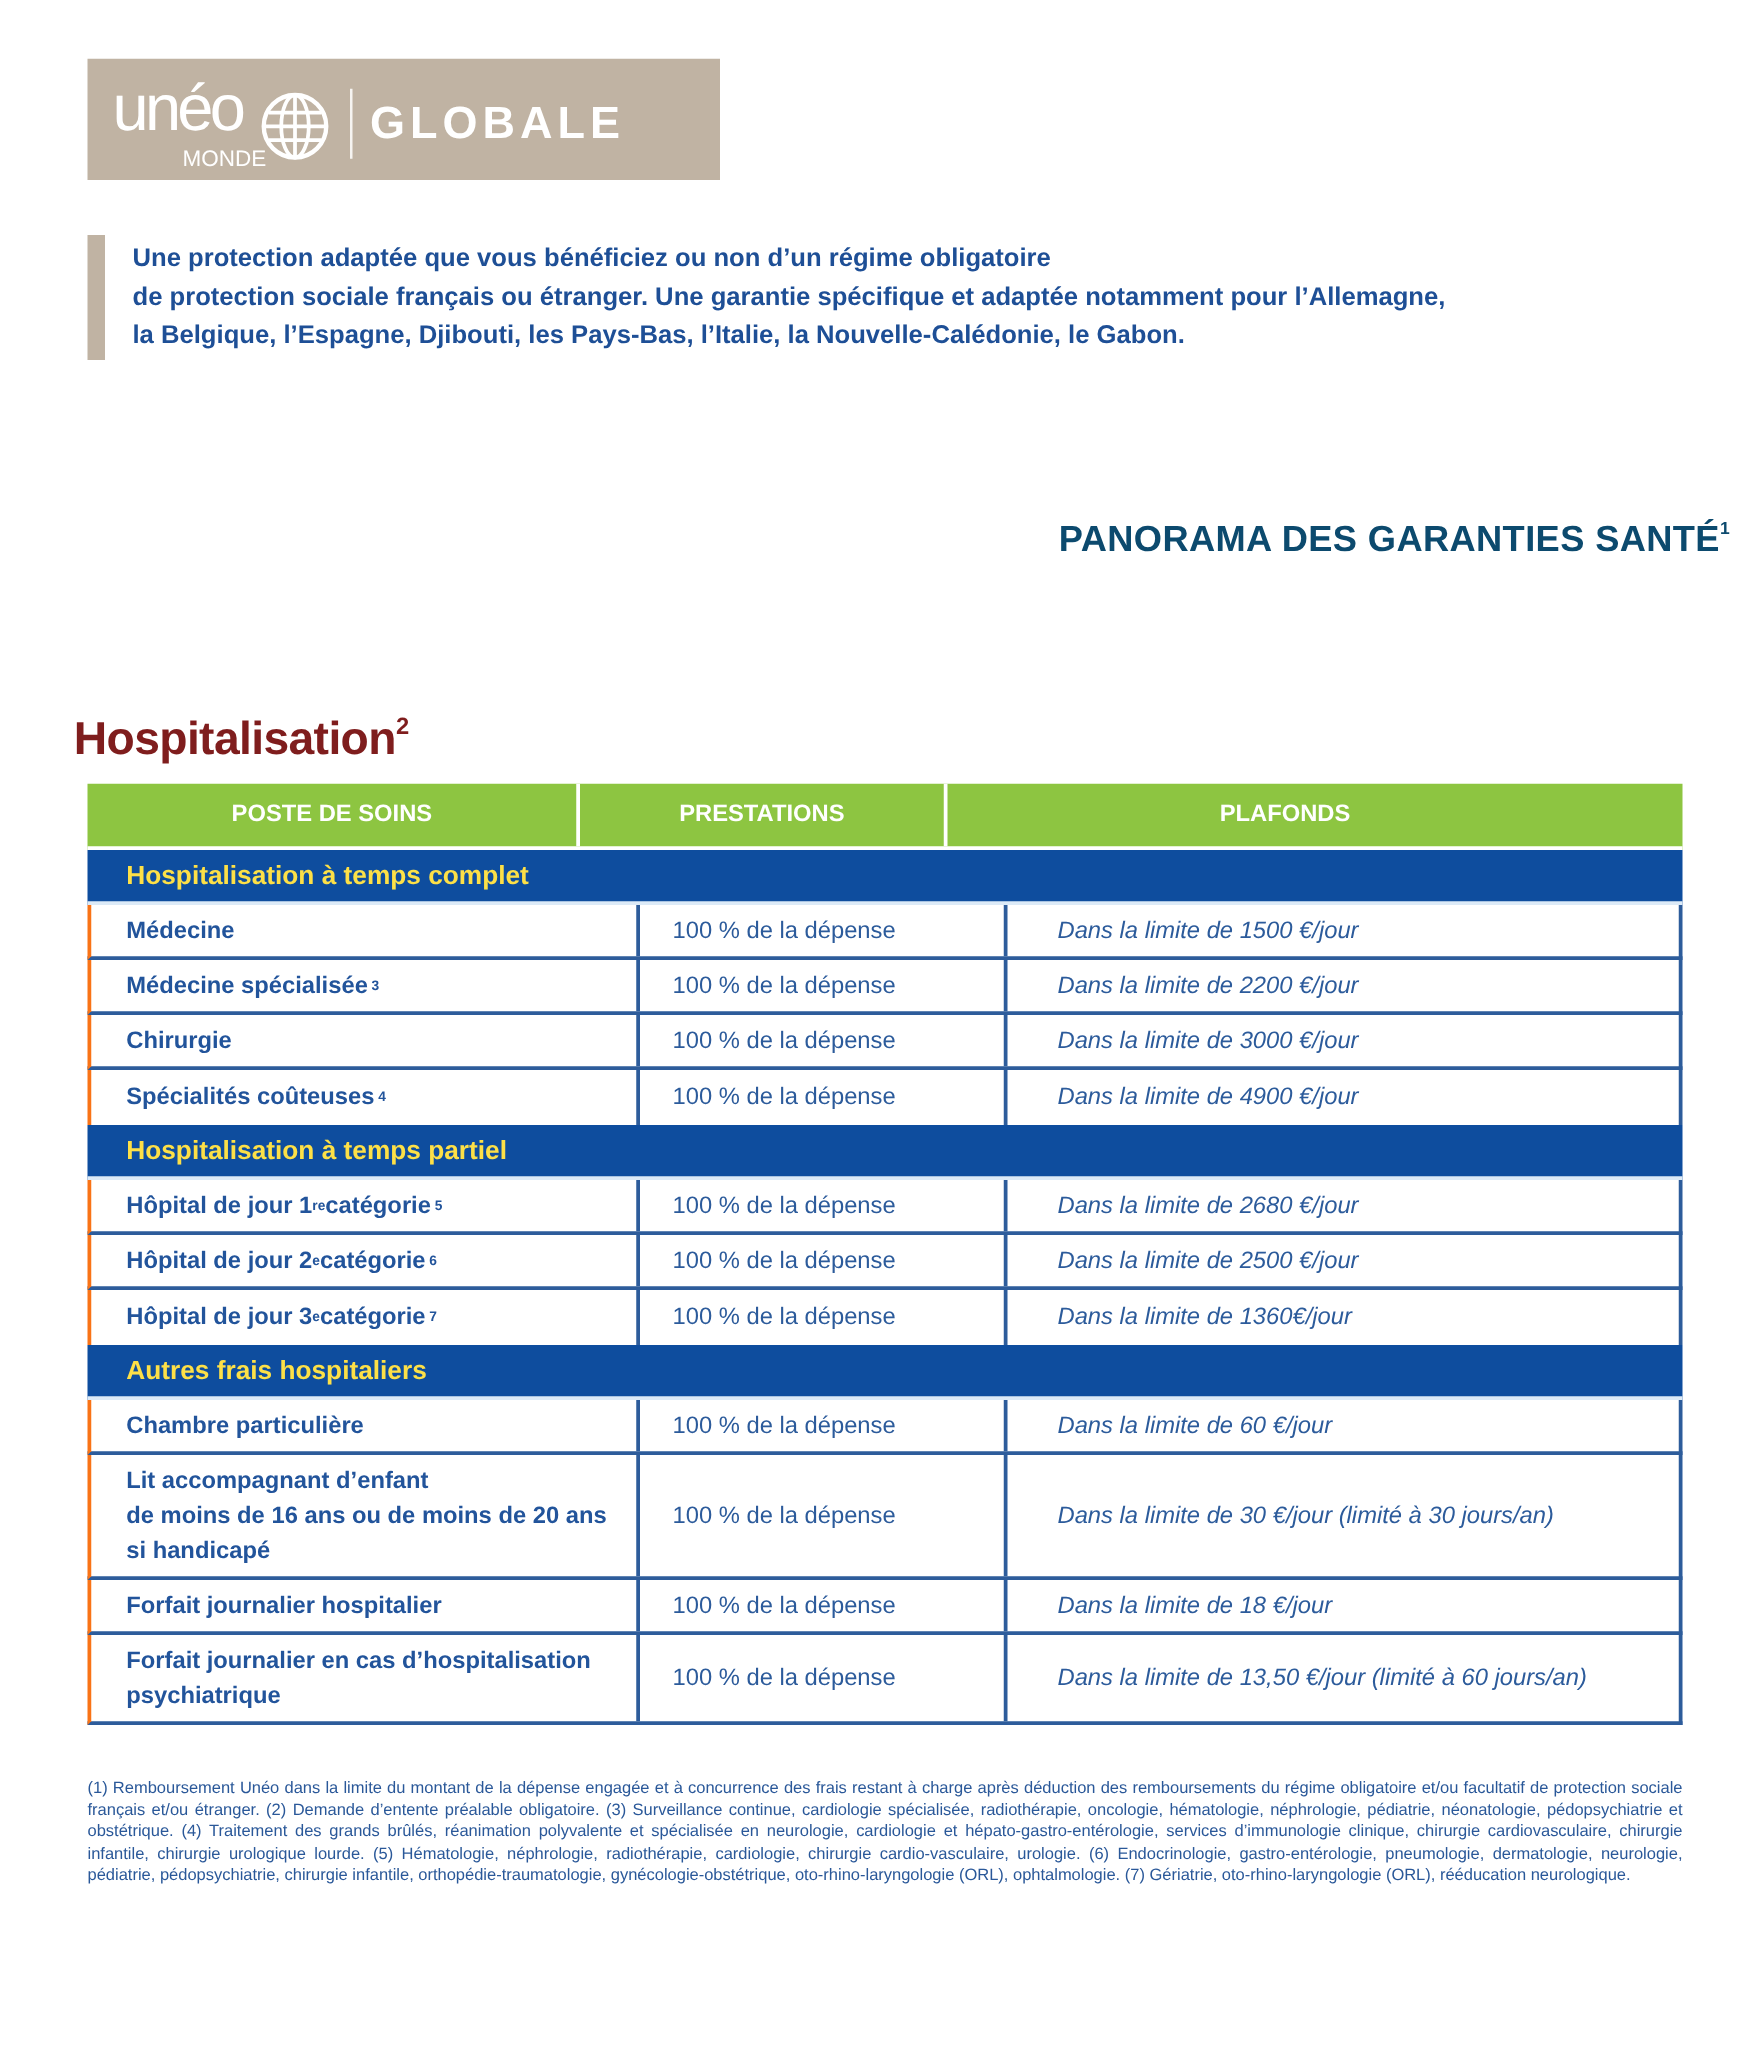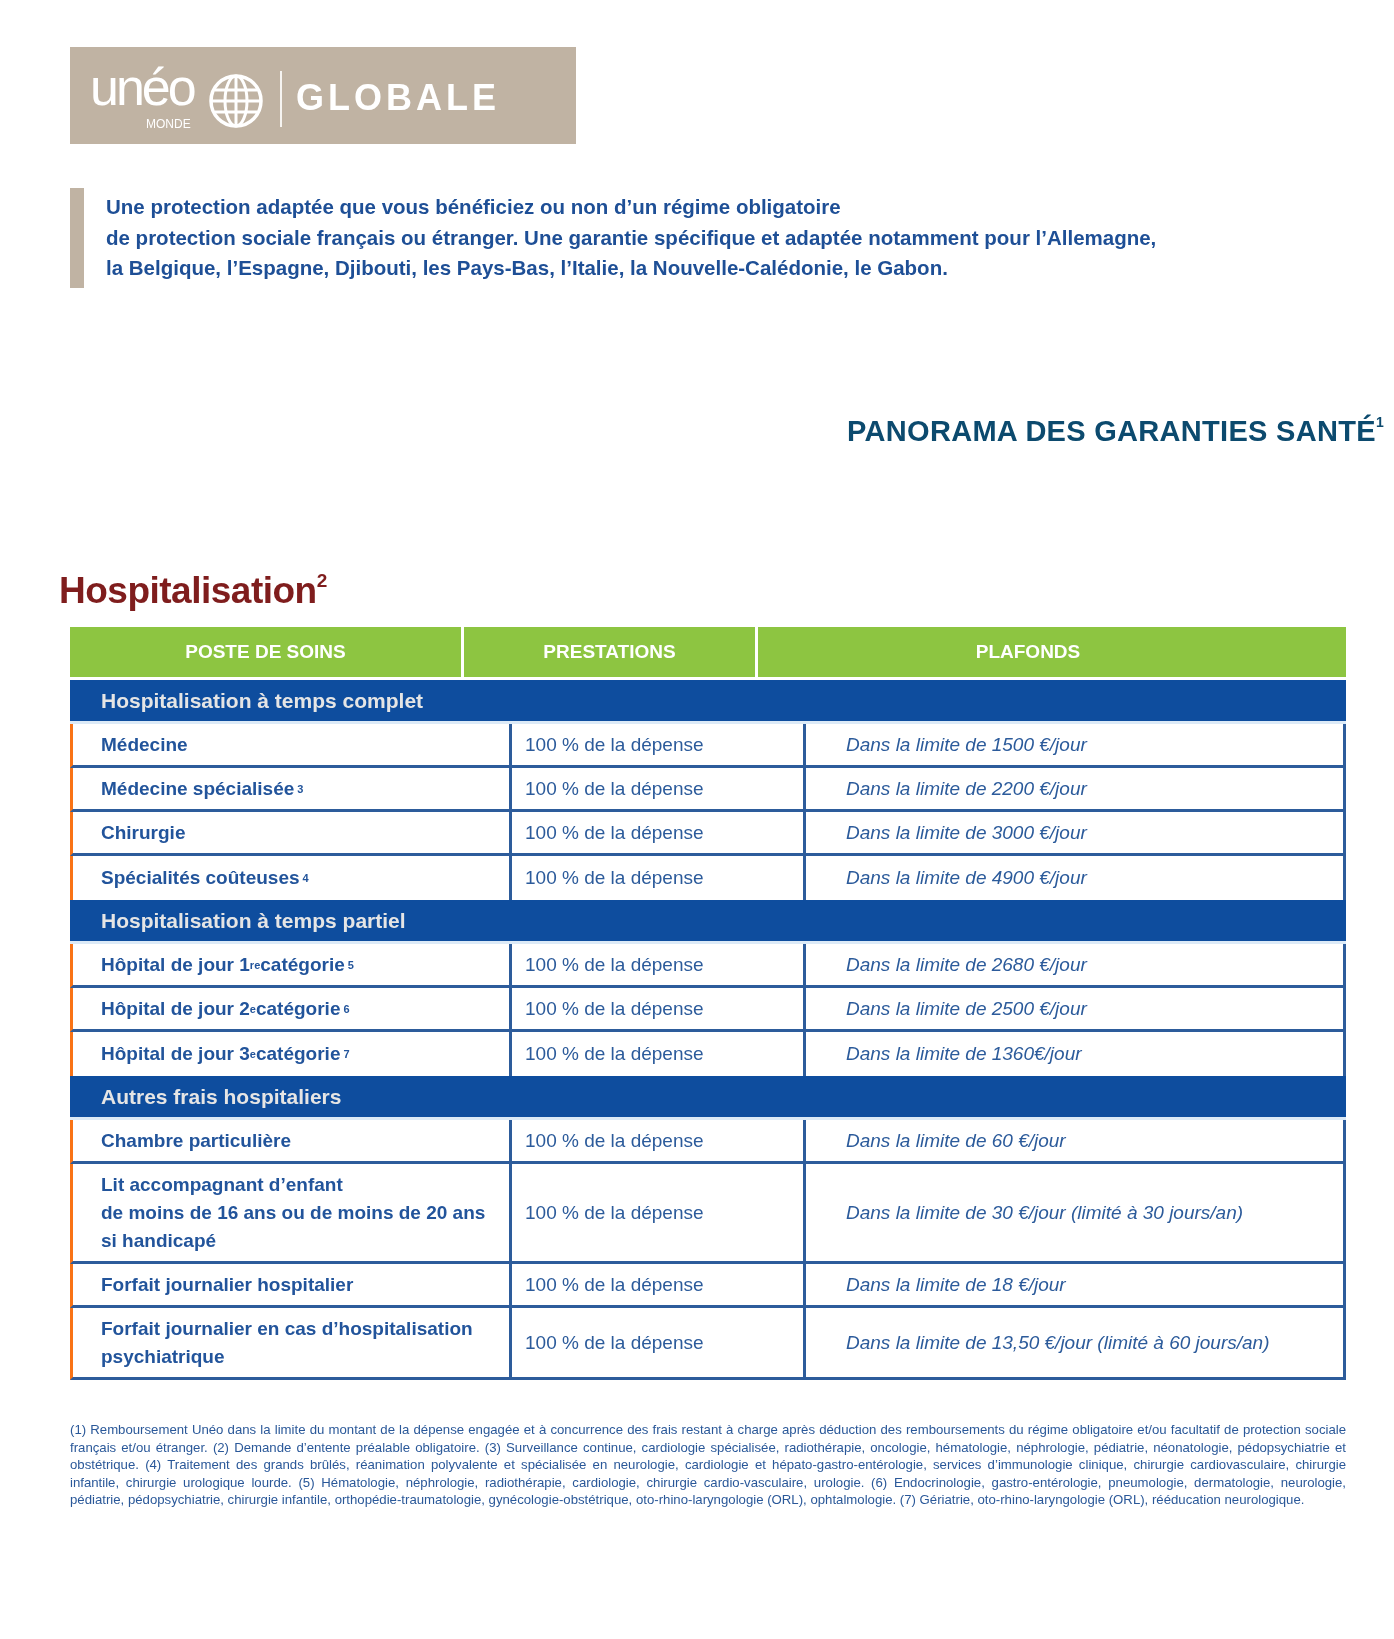--- a/index.html
+++ b/index.html
@@ -11,21 +11,21 @@
   
   .logo {
     position: absolute; left: 70px; top: 47px; width: 506px; height: 97px;
     background: #c0b3a3; color: #ffffff;
   }
   .logo .uneo {
     position: absolute; left: 20px; top: 14px; font-size: 52px; letter-spacing: -3px;
     font-family: "Liberation Sans", sans-serif; font-weight: normal; line-height: 1;
   }
   .logo .monde {
-    position: absolute; left: 76px; top: 70px; font-size: 12px; letter-spacing: 0px; text-align: right;
+    position: absolute; left: 76px; top: 70px; font-size: 18px; letter-spacing: 0px; text-align: right;
   }
   .logo .globe {
     position: absolute; left: 138px; top: 26px; width: 56px; height: 56px;
   }
   .logo .sep {
     position: absolute; left: 210px; top: 24px; width: 2px; height: 56px; background: #ffffff; opacity: 0.85;
   }
   .logo .brand {
     position: absolute; left: 226px; top: 30px; font-size: 36px; font-weight: bold; letter-spacing: 4px;
   }
@@ -60,31 +60,31 @@
   .hdr .cell {
     color: #ffffff; font-weight: bold; font-size: 19px; justify-content: center; text-align: center;
     border-right: 3px solid #ffffff;
   }
   .hdr .cell:last-child { border-right: none; }
   .cell { display: flex; align-items: center; box-sizing: border-box; }
   .c1 { width: 394px; }
   .c2 { width: 294px; }
   .c3 { width: 540px; }
   .cat {
-    height: 44px; background: #0e4d9e; color: #e5e5e5; font-weight: bold; font-size: 21px;
+    height: 44px; background: #0e4d9e; color: #fde047; font-weight: bold; font-size: 21px;
     padding-left: 31px; align-items: center; display: flex; box-sizing: border-box;
     border-bottom: 3px solid #dceaf7;
   }
   .item {
     border-left: 3px solid #f97316; border-right: 3px solid #2d5c9b; border-bottom: 3px solid #2d5c9b;
     background: #ffffff; min-height: 44px;
   }
   .item.before-cat { border-bottom: none; }
   .item .c1 { border-right: 3px solid #2d5c9b; padding-left: 28px; font-weight: bold; font-size: 19px; color: #22549b; width: 439px; line-height: 28px; padding-top: 4px; padding-bottom: 4px; }
-  .item .c2 { border-right: 3px solid #2d5c9b; padding-left: 13px; font-size: 19px; color: #2c5b9b; }
+  .item .c2 { border-right: 3px solid #2d5c9b; padding-left: 26px; font-size: 19px; color: #2c5b9b; }
   .item .c3 { padding-left: 40px; font-size: 19px; color: #2c5b9b; width: 534px; font-style: italic; }
   .item.tall3 { min-height: 100px; }
   .item.tall2 { min-height: 72px; }
   .sup { font-size: 11px; vertical-align: 8px; margin-left: 3px; }
   .supi { font-size: 11px; vertical-align: 8px; }
   
   .footnotes {
     position: absolute; left: 70px; top: 1421px; width: 1276px;
     font-size: 13.2px; line-height: 17.6px; font-weight: normal; color: #2a5899; text-align: justify;
   }

